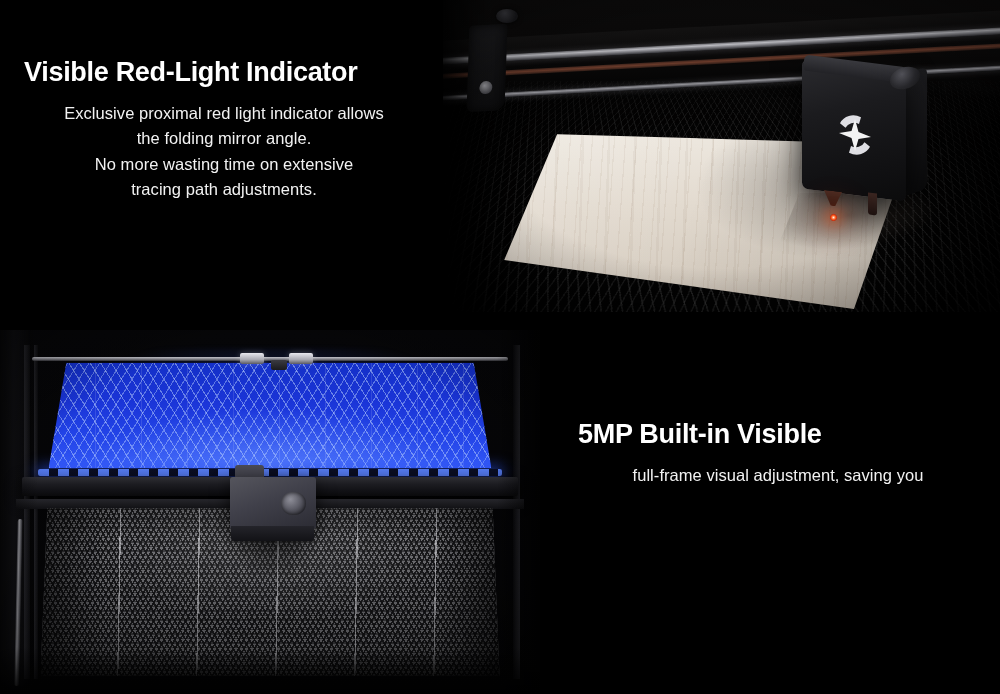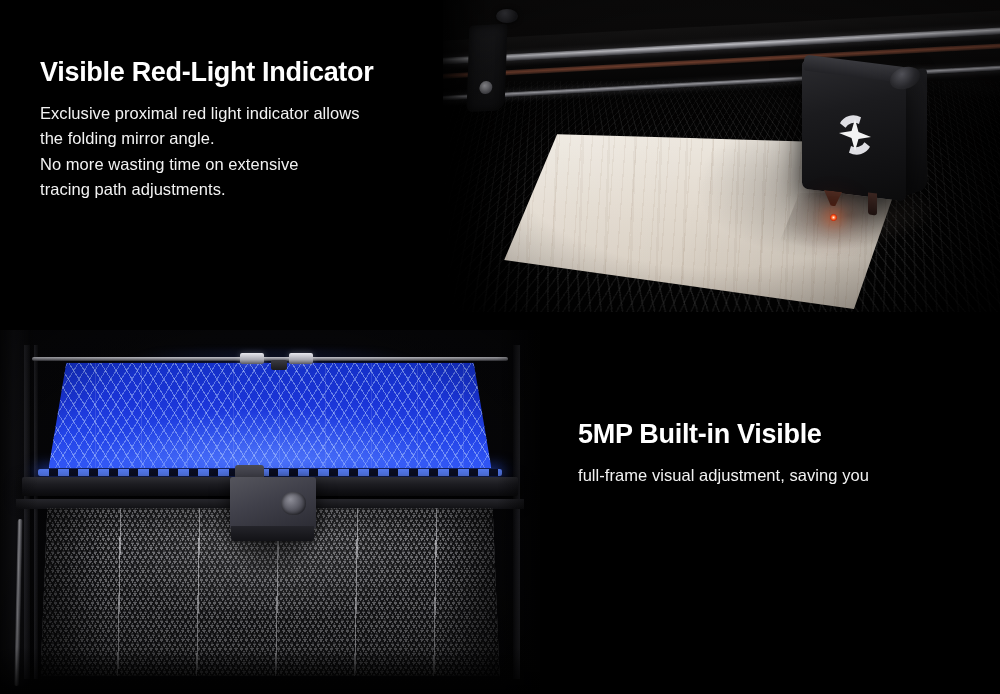--- a/index.html
+++ b/index.html
@@ -11,25 +11,25 @@
   }
   .stage { position:relative; width:1000px; height:694px; background:#000; }
 
   
   .feature-heading {
     font-size:27px; font-weight:700; letter-spacing:-0.3px;
     color:#ffffff; white-space:nowrap;
   }
   .feature-body {
     font-size:16.5px; font-weight:400; line-height:25.3px;
-    color:#f2f2f2; letter-spacing:0.05px;
+    color:#f2f2f2; letter-spacing:0.05px;text-align:center;
   }
   .feature-body p { margin:0; }
 
-  #text-block-red-light { position:absolute; left:40px; top:57px; width:400px; }
+  #text-block-red-light { position:absolute; left:24px; top:57px; width:400px; }
   #text-block-red-light .feature-heading { margin-bottom:13px; }
 
   #text-block-camera { position:absolute; left:578px; top:419px; width:400px; }
   #text-block-camera .feature-heading { margin-bottom:13px; }
 
   
   #photo-red-light {
     position:absolute; left:443px; top:0; width:557px; height:312px;
     overflow:hidden; background:#050505;
   }

